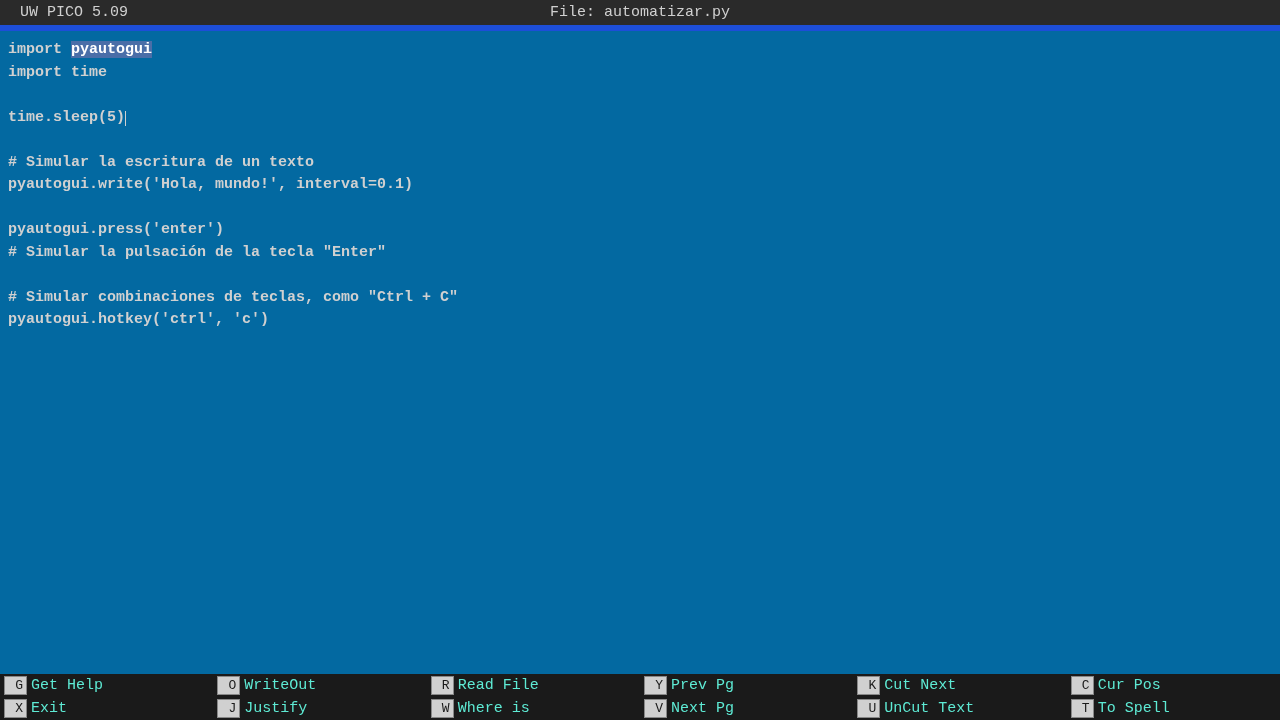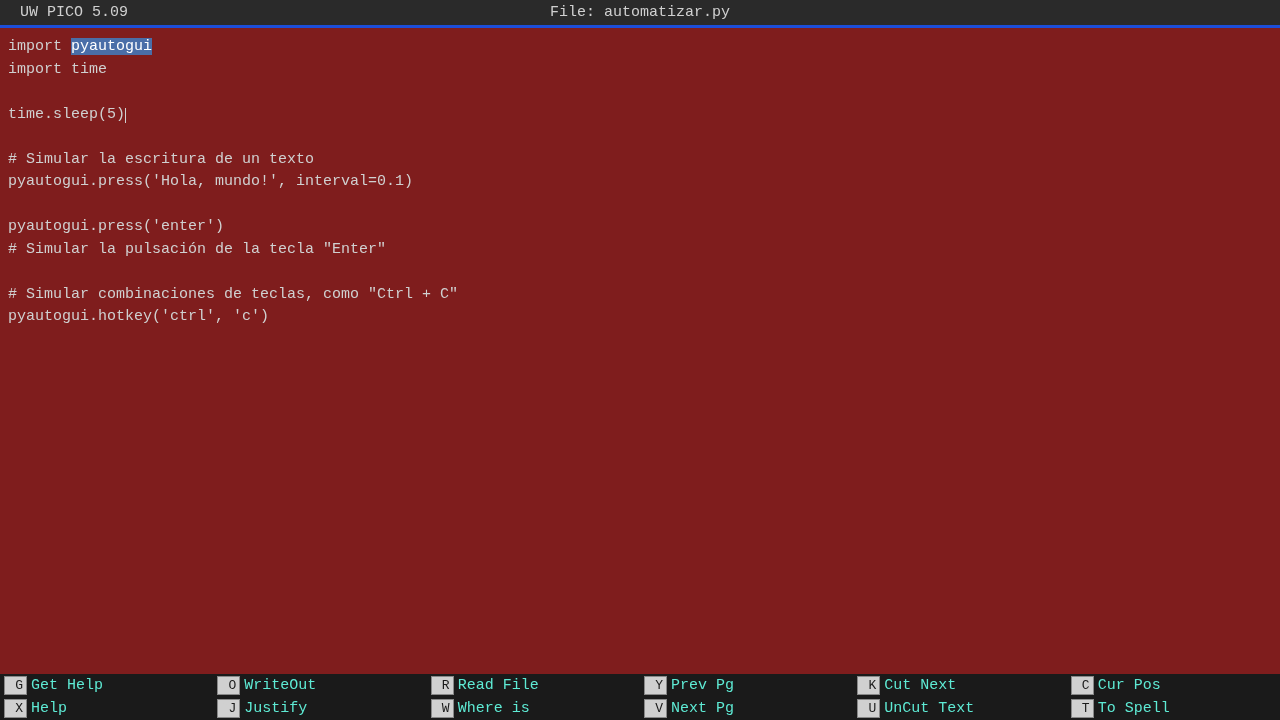--- a/index.html
+++ b/index.html
@@ -18,31 +18,32 @@
       overflow: hidden;
       display: flex;
       flex-direction: column;
     }
 
     #title-bar {
       background: #2a2a2a;
       color: #d0d0d0;
       text-align: center;
       padding: 4px 0;
-      border-bottom: 3px solid #1d4ed8;
+      border-bottom: 6px solid #1d4ed8;
       font-size: 15px;
       flex-shrink: 0;
     }
 
     #editor-area {
       flex: 1;
-      background: #7f1d1d;
+      background: #0369a1;
       padding: 8px 8px 8px 8px;
       overflow: hidden;
       position: relative;
+      font-weight: bold;
     }
 
     .code-line {
       white-space: pre;
       line-height: 1.5;
       color: #d0d0d0;
       font-size: 15px;
       font-family: 'Courier New', Courier, monospace;
     }
 
@@ -108,21 +109,21 @@
 <div id="title-bar" style="position: relative; text-align: center;"><span style="position: absolute; left: 20px;">UW PICO 5.09</span><span style="position: absolute; left: 50%; transform: translateX(-50%);">File: automatizar.py</span><span style="visibility: hidden;">File: automatizar.py</span></div>
 
 <div id="editor-area">
 
 <div class="code-line">import <span class="highlight">pyautogui</span></div>
     <div class="code-line">import time</div>
     <div class="code-line">&nbsp;</div>
     <div class="code-line">time.sleep(5)<span class="cursor"></span></div>
     <div class="code-line">&nbsp;</div>
     <div class="code-line"># Simular la escritura de un texto</div>
-    <div class="code-line">pyautogui.press('Hola, mundo!', interval=0.1)</div>
+    <div class="code-line">pyautogui.write('Hola, mundo!', interval=0.1)</div>
     <div class="code-line">&nbsp;</div>
     <div class="code-line">pyautogui.press('enter')</div>
     <div class="code-line"># Simular la pulsación de la tecla "Enter"</div>
     <div class="code-line">&nbsp;</div>
     <div class="code-line"># Simular combinaciones de teclas, como "Ctrl + C"</div>
     <div class="code-line">pyautogui.hotkey('ctrl', 'c')</div>
     <div class="code-line">&nbsp;</div>
     <div class="code-line">&nbsp;</div>
     <div class="code-line">&nbsp;</div>
     <div class="code-line">&nbsp;</div>
@@ -155,21 +156,21 @@
         <span class="shortcut-label">Cut Next</span>
       </div>
       <div class="shortcut-item">
         <span class="shortcut-key"><span class="caret">^</span>C</span>
         <span class="shortcut-label">Cur Pos</span>
       </div>
     </div>
   <div class="shortcut-row" id="shortcut-row-2">
   <div class="shortcut-item">
         <span class="shortcut-key"><span class="caret">^</span>X</span>
-        <span class="shortcut-label">Help</span>
+        <span class="shortcut-label">Exit</span>
       </div>
       <div class="shortcut-item">
         <span class="shortcut-key"><span class="caret">^</span>J</span>
         <span class="shortcut-label">Justify</span>
       </div>
       <div class="shortcut-item">
         <span class="shortcut-key"><span class="caret">^</span>W</span>
         <span class="shortcut-label">Where is</span>
       </div>
       <div class="shortcut-item">

